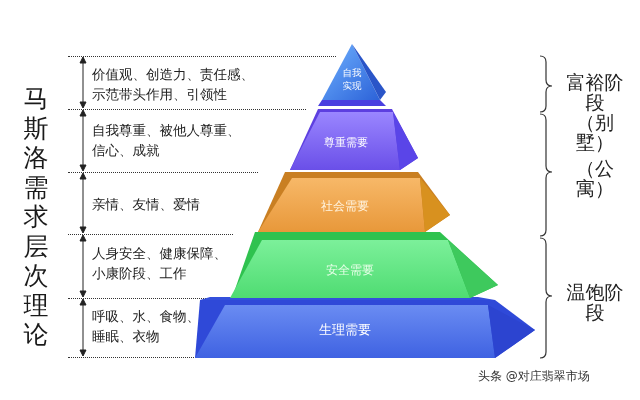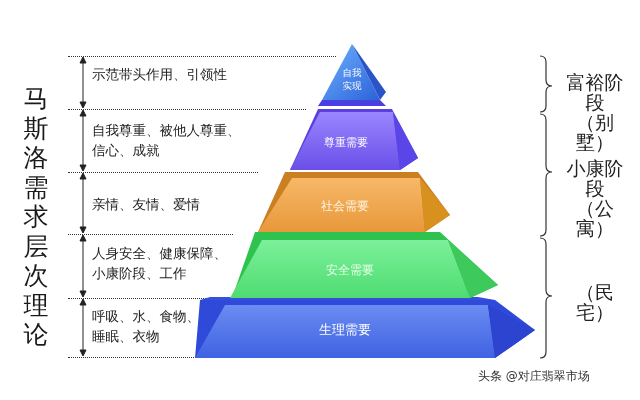--- a/index.html
+++ b/index.html
@@ -107,20 +107,21 @@
   <text x="346" y="146" font-size="11" fill="#ffffff" text-anchor="middle">尊重需要</text>
 
   <polygon points="352,44 322,100 380,100" fill="url(#gTop)"></polygon>
   <polygon points="352,44 380,100 386,92" fill="#2a55c8"></polygon>
   <polygon points="322,100 380,100 386,106 318,106" fill="#4a3fe0"></polygon>
   <text x="352" y="76" font-size="9.5" fill="#ffffff" text-anchor="middle">自我</text>
   <text x="352" y="89" font-size="9.5" fill="#ffffff" text-anchor="middle">实现</text>
 </svg>
 
 <div class="desc" style="top:64px;">
+  <div>价值观、创造力、责任感、</div>
   <div>示范带头作用、引领性</div>
 </div>
 <div class="desc" style="top:120px;">
   <div>自我尊重、被他人尊重、</div>
   <div>信心、成就</div>
 </div>
 <div class="desc" style="top:194px;">
   <div>亲情、友情、爱情</div>
 </div>
 <div class="desc" style="top:243px;">
@@ -130,20 +131,19 @@
 <div class="desc" style="top:306px;">
   <div>呼吸、水、食物、</div>
   <div>睡眠、衣物</div>
 </div>
 
 <div class="stage" style="top:72px;">
   <div>富裕阶段</div>
   <div>（别墅）</div>
 </div>
 <div class="stage" style="top:158px;">
-  <div>小康阶段</div>
   <div>（公寓）</div>
 </div>
 <div class="stage" style="top:282px;">
-  <div>（民宅）</div>
+  <div>温饱阶段</div>
 </div>
 
 <div class="watermark">头条 @对庄翡翠市场</div>
 
 </body></html>

